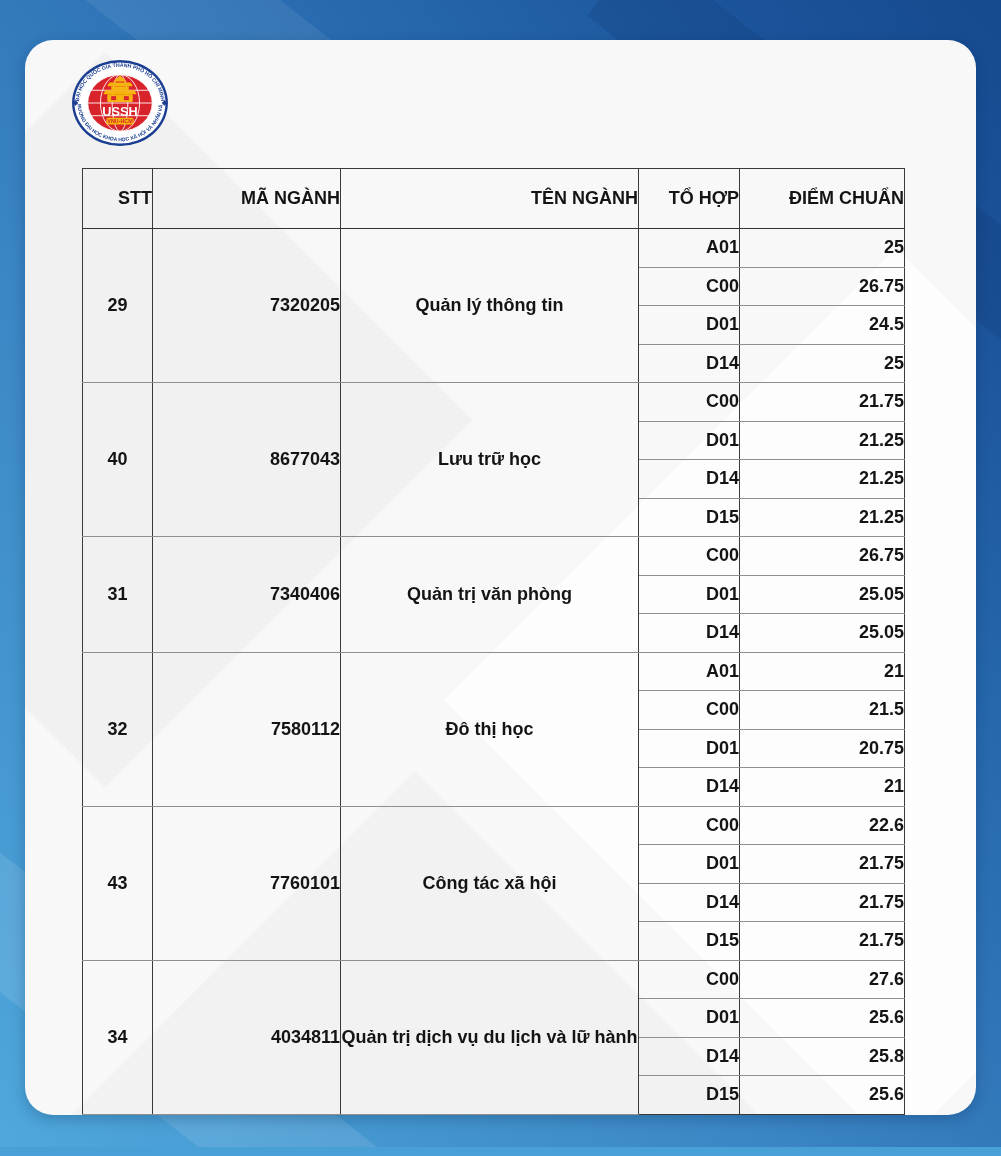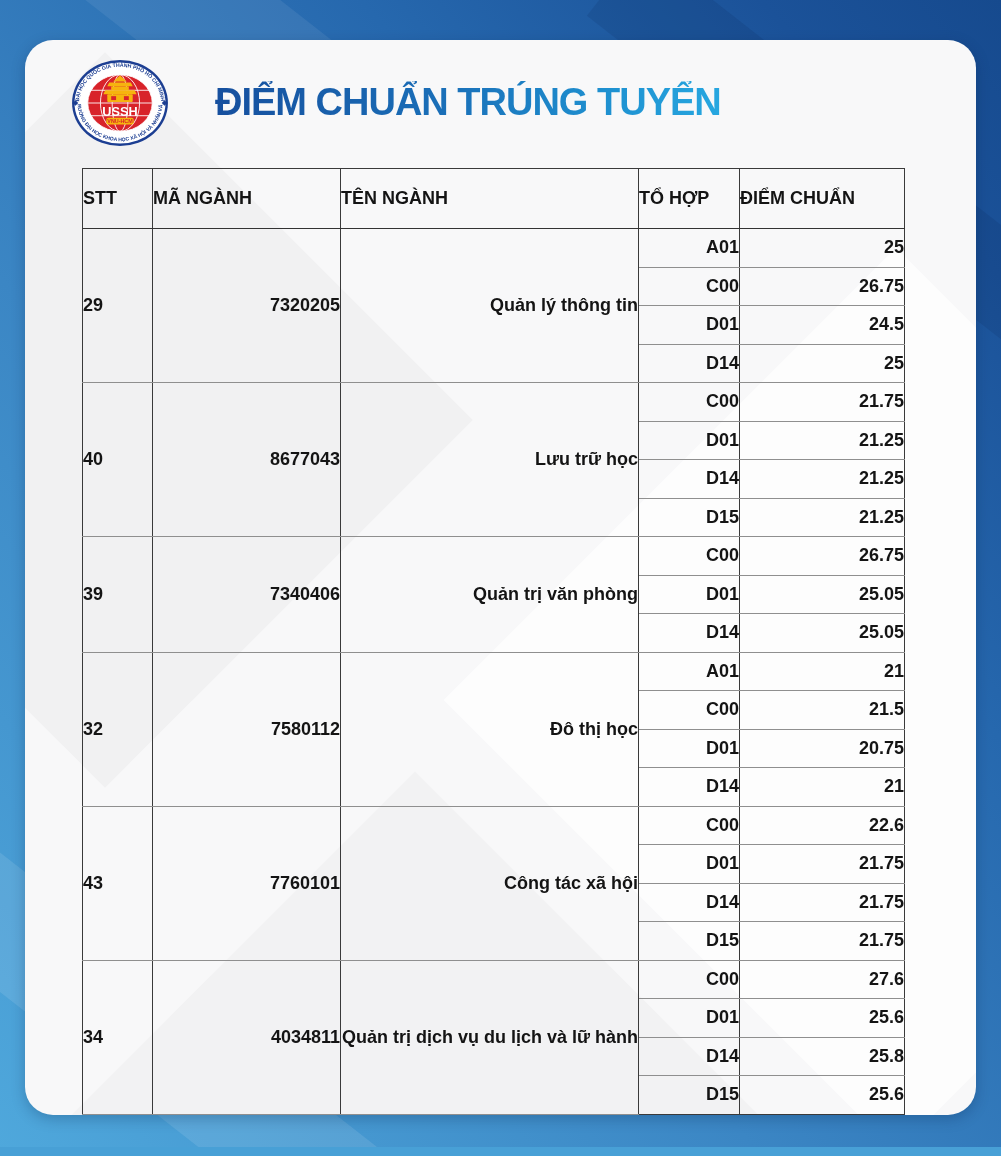--- a/index.html
+++ b/index.html
@@ -44,32 +44,32 @@
     color:#1b2b4a;white-space:nowrap;
   }
 
   table.scores{
     position:absolute;left:57px;top:128px;width:822px;
     border-collapse:collapse;table-layout:fixed;
     color:#141414;
   }
   table.scores,table.scores th,table.scores td{border:1.4px solid #3a3a3a;}
   table.scores th{
-    height:59px;font-size:18px;font-weight:700;text-align:left;
+    height:59px;font-size:18px;font-weight:700;text-align:right;
     border-bottom:1.6px solid #333;background:transparent;padding:0;
   }
   table.scores td{
     height:37.5px;padding:0;font-weight:700;font-size:18px;
     border-top:1px solid #8f8f8f;border-bottom:1px solid #8f8f8f;
   }
   table.scores tr.group-start td{border-top:1.6px solid #3a3a3a;}
   table.scores tr:last-child td{border-bottom:1.6px solid #3a3a3a;}
-  td.stt{font-size:19px;}
+  td.stt{text-align:center;font-size:19px;}
   td.ma{text-align:right;padding-left:20px;font-size:19px;}
-  td.ten{text-align:right;padding-left:16px;padding-right:14px;font-size:18px;line-height:1.35;}
+  td.ten{text-align:center;padding-left:16px;padding-right:14px;font-size:18px;line-height:1.35;}
   td.tohop,td.diem{text-align:right;}
 </style>
 </head>
 <body>
 
 <div class="streak s1"></div>
 <div class="streak s2"></div>
 <div class="streak s3"></div>
 <div class="bottom-strip"></div>
 
@@ -120,21 +120,20 @@
       <text font-family="Liberation Sans, sans-serif" font-size="5.2" font-weight="bold" fill="#1c3e92">
         <textPath href="#arcBottom" startOffset="50%" text-anchor="middle">TRƯỜNG ĐẠI HỌC KHOA HỌC XÃ HỘI VÀ NHÂN VĂN</textPath>
       </text>
       <g fill="#1c3e92">
         <rect x="2.5" y="44" width="4" height="4" transform="rotate(45 4.5 46)"></rect>
         <rect x="93.5" y="44" width="4" height="4" transform="rotate(45 95.5 46)"></rect>
       </g>
     </svg>
 
     <div class="title-block">
-      <div class="main-title">ĐIỂM CHUẨN TRÚNG TUYỂN</div>
     </div>
   </div>
 
   <table class="scores">
     <colgroup>
       <col style="width:70px">
         <col style="width:188px">
         <col style="width:298px">
         <col style="width:101px">
         <col style="width:165px">
@@ -181,21 +180,21 @@
         </tr>
         <tr>
           <td class="tohop">D14</td>
           <td class="diem">21.25</td>
         </tr>
         <tr>
           <td class="tohop">D15</td>
           <td class="diem">21.25</td>
         </tr>
         <tr class="group-start">
-          <td class="stt" rowspan="3">39</td>
+          <td class="stt" rowspan="3">31</td>
           <td class="ma" rowspan="3">7340406</td>
           <td class="ten" rowspan="3">Quản trị văn phòng</td>
           <td class="tohop">C00</td>
           <td class="diem">26.75</td>
         </tr>
         <tr>
           <td class="tohop">D01</td>
           <td class="diem">25.05</td>
         </tr>
         <tr>

